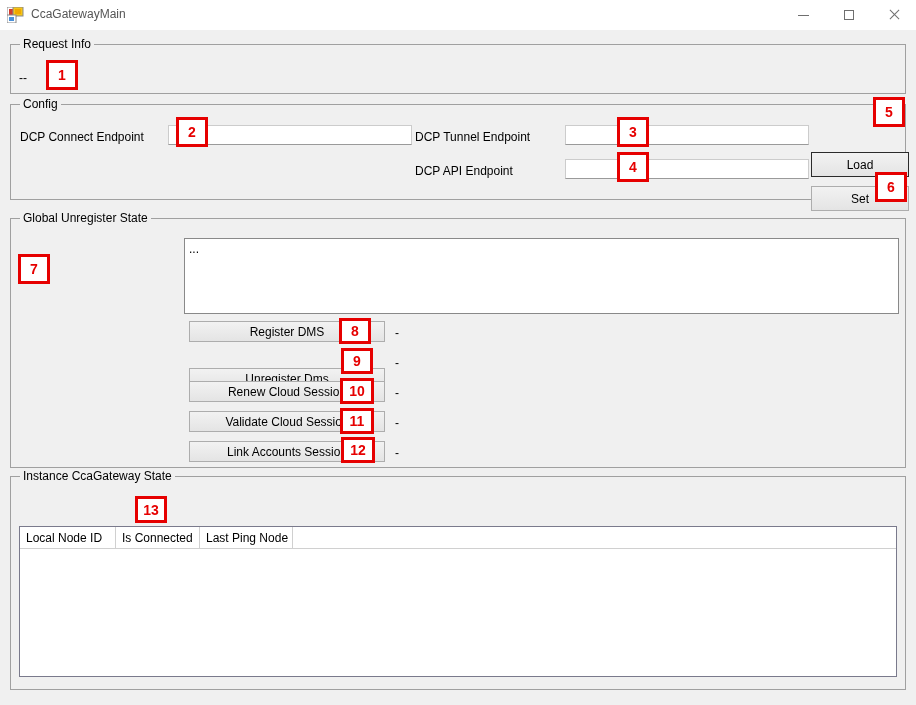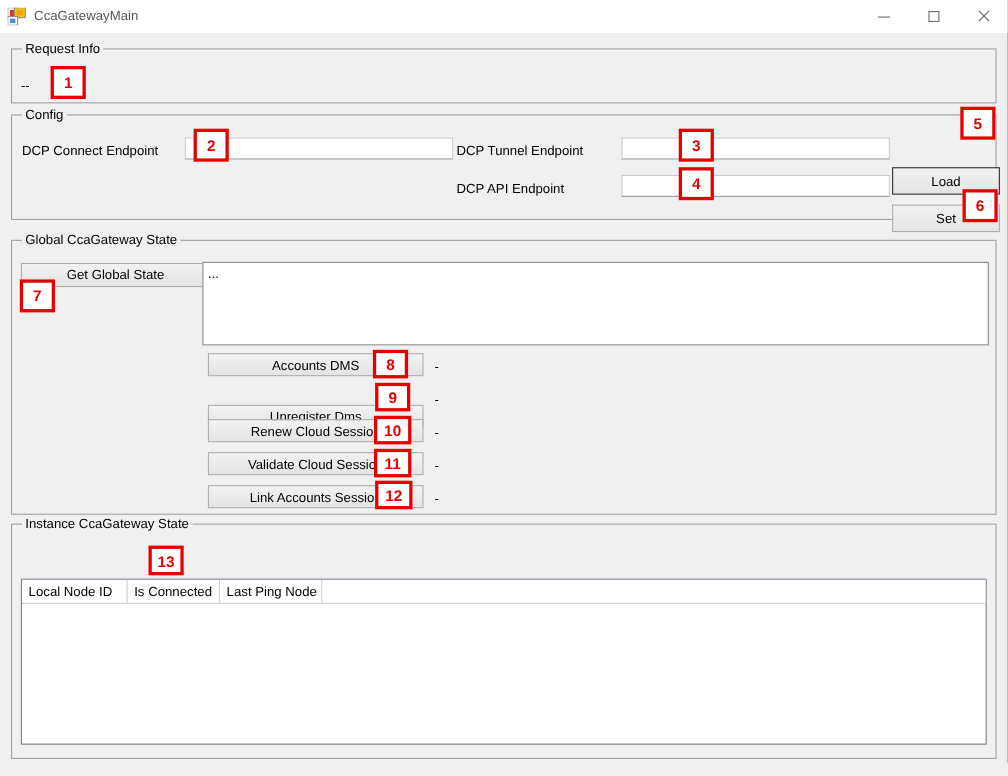--- a/index.html
+++ b/index.html
@@ -14,21 +14,21 @@
     font-size: 12px;
     color: #000000;
     overflow: hidden;
   }
 
   
   .window {
     position: relative;
     width: 916px;
     height: 705px;
-    background: #000000;
+    background: #fdba74;
     box-sizing: border-box;
   }
 
   
   .titlebar {
     position: absolute;
     left: 0; top: 0;
     width: 916px; height: 30px;
     background: #ffffff;
     display: flex;
@@ -247,27 +247,26 @@
       <input class="textbox flat" style="left: 554px; top: 20px; width: 244px; height: 20px; padding-left: 4px;" value="" placeholder="">
 
       <span class="lbl" style="left:404px; top:59px;">DCP API Endpoint</span>
       <input class="textbox flat" style="left: 554px; top: 54px; width: 244px; height: 20px; padding-left: 4px;" value="" placeholder="">
 
       <button class="btn focused" style="left:800px; top:47px; width:98px; height:25px;">Load</button>
       <button class="btn" style="left:800px; top:81px; width:98px; height:25px;">Set</button>
     </div>
 
     <div class="groupbox" style="left:10px; top:188px; width:896px; height:250px;">
-      <span class="gb-title">Global CcaGateway State</span>
-
-      <button class="btn" style="left:8px; top:20px; width:172px; height:22px;">Get Global State</button>
+      <span class="gb-title">Global Unregister State</span>
+
 
       <div class="textbox multiline" style="left:173px; top:19px; width:715px; height:76px;">...</div>
 
-      <button class="btn" style="left:178px; top:102px; width:196px; height:21px;">Accounts DMS</button>
+      <button class="btn" style="left:178px; top:102px; width:196px; height:21px;">Register DMS</button>
       <span class="lbl" style="left:384px; top:107px;">-</span>
 
       <button class="btn" style="left:178px; top:149px; width:196px; height:21px;">Unregister Dms</button>
       <span class="lbl" style="left:384px; top:137px;">-</span>
 
       <button class="btn" style="left:178px; top:162px; width:196px; height:21px;">Renew Cloud Session</button>
       <span class="lbl" style="left:384px; top:167px;">-</span>
 
       <button class="btn" style="left:178px; top:192px; width:196px; height:21px;">Validate Cloud Session</button>
       <span class="lbl" style="left:384px; top:197px;">-</span>

